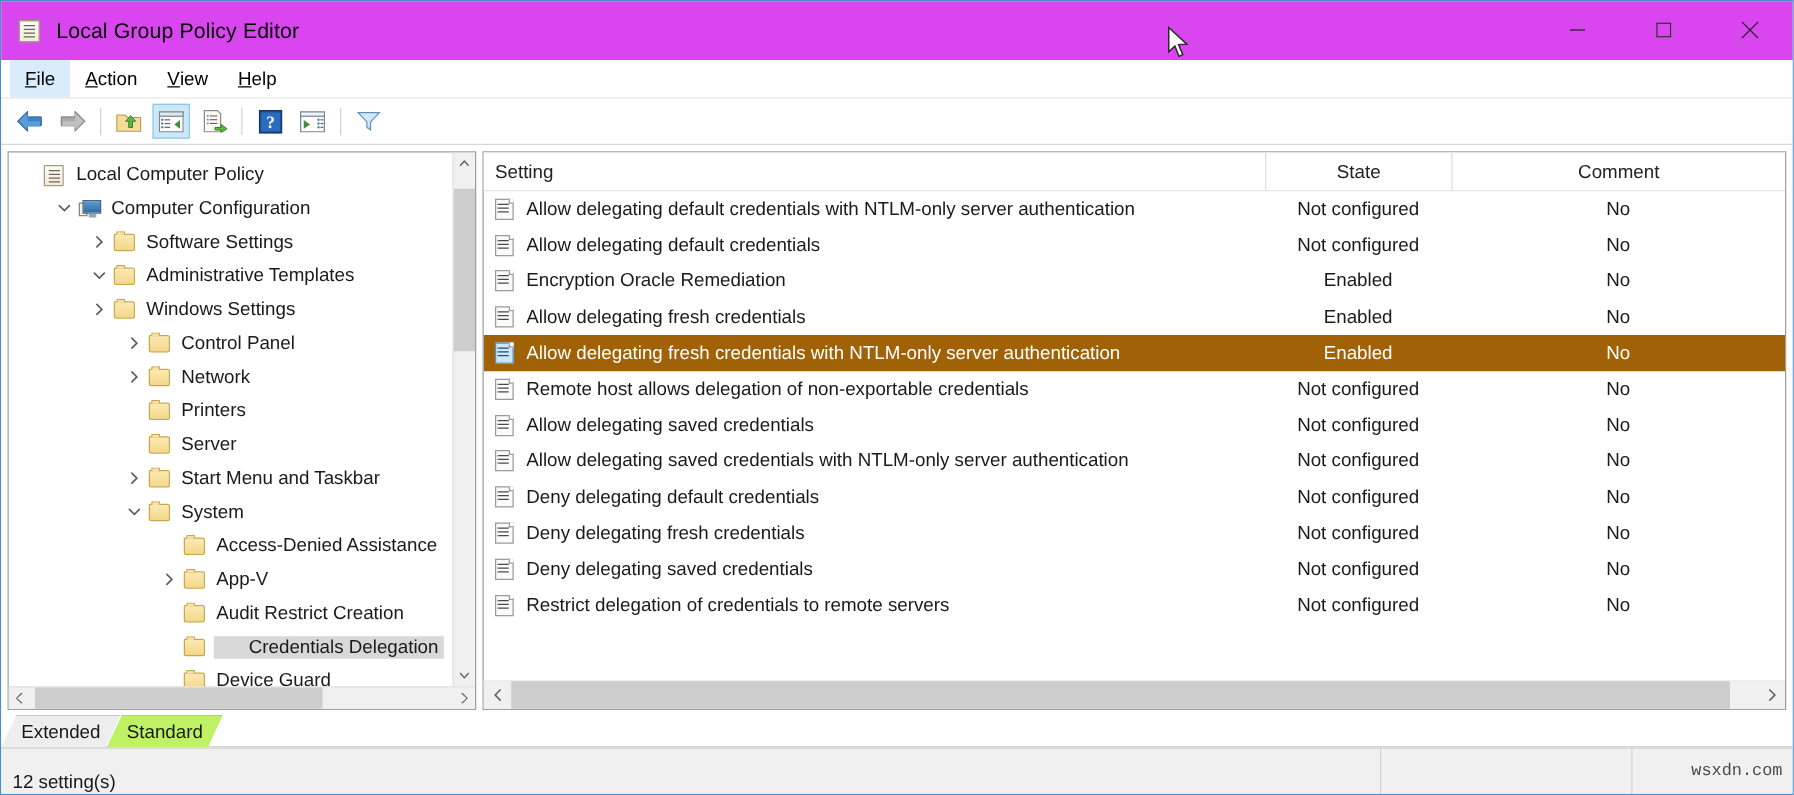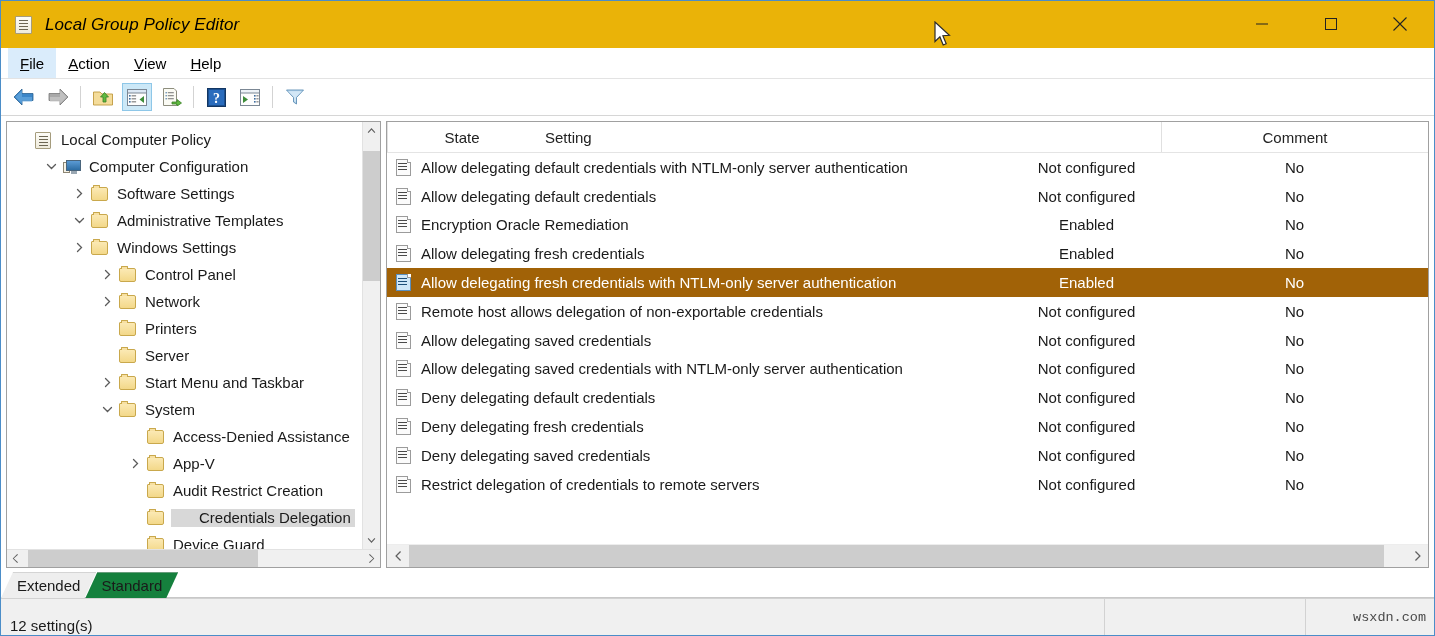--- a/index.html
+++ b/index.html
@@ -22,25 +22,24 @@
     border: 1px solid #4b8dc8;
     background: #ffffff;
     display: flex;
     flex-direction: column;
   }
 
   
   .titlebar {
     height: 47px;
     min-height: 47px;
-    background: #eab308;
+    background: #d946ef;
     display: flex;
     align-items: center;
     position: relative;
-    font-style: italic;
   }
   .title-icon {
     width: 24px; height: 24px;
     margin-left: 11px;
     margin-right: 9px;
     position: relative;
     flex: 0 0 auto;
   }
   .title-text {
     font-size: 17px;
@@ -382,21 +381,21 @@
     cursor: default;
     position: relative;
     padding: 0 9px 0 6px;
     margin-right: -6px;
     box-sizing: border-box;
     border-top: 1px solid #c8c8c8;
     z-index: 1;
     white-space: nowrap;
   }
   .tab.on {
-    background: #15803d;
+    background: #bef264;
     z-index: 3;
   }
 
   
   .statusbar {
     height: 36px; min-height: 36px;
     background: #f0f0f0;
     border-top: 1px solid #d2d2d2;
     display: flex;
     align-items: center;
@@ -738,22 +737,22 @@
         <div class="hs-btn">
           <svg width="7" height="9" viewBox="0 0 7 9">
               <path class="arrowglyph" d="M1 0.7 L5.2 4.5 L1 8.3 L1.8 9 L6.3 4.5 L1.8 0 Z"></path>
             </svg>
         </div>
       </div>
     </div>
 
     <div class="list-pane">
       <div class="list-head">
+        <div class="lh c-setting">Setting</div>
         <div class="lh c-state">State</div>
-        <div class="lh c-setting">Setting</div>
         <div class="lh c-comment">Comment</div>
       </div>
       <div class="list-body" id="list-body">
           <div class="lrow">
             <div class="c1">
               <span class="pico">
                 <span class="sheet"></span>
                 <span class="dots"></span>
                 <span class="lines"></span>
               </span>

